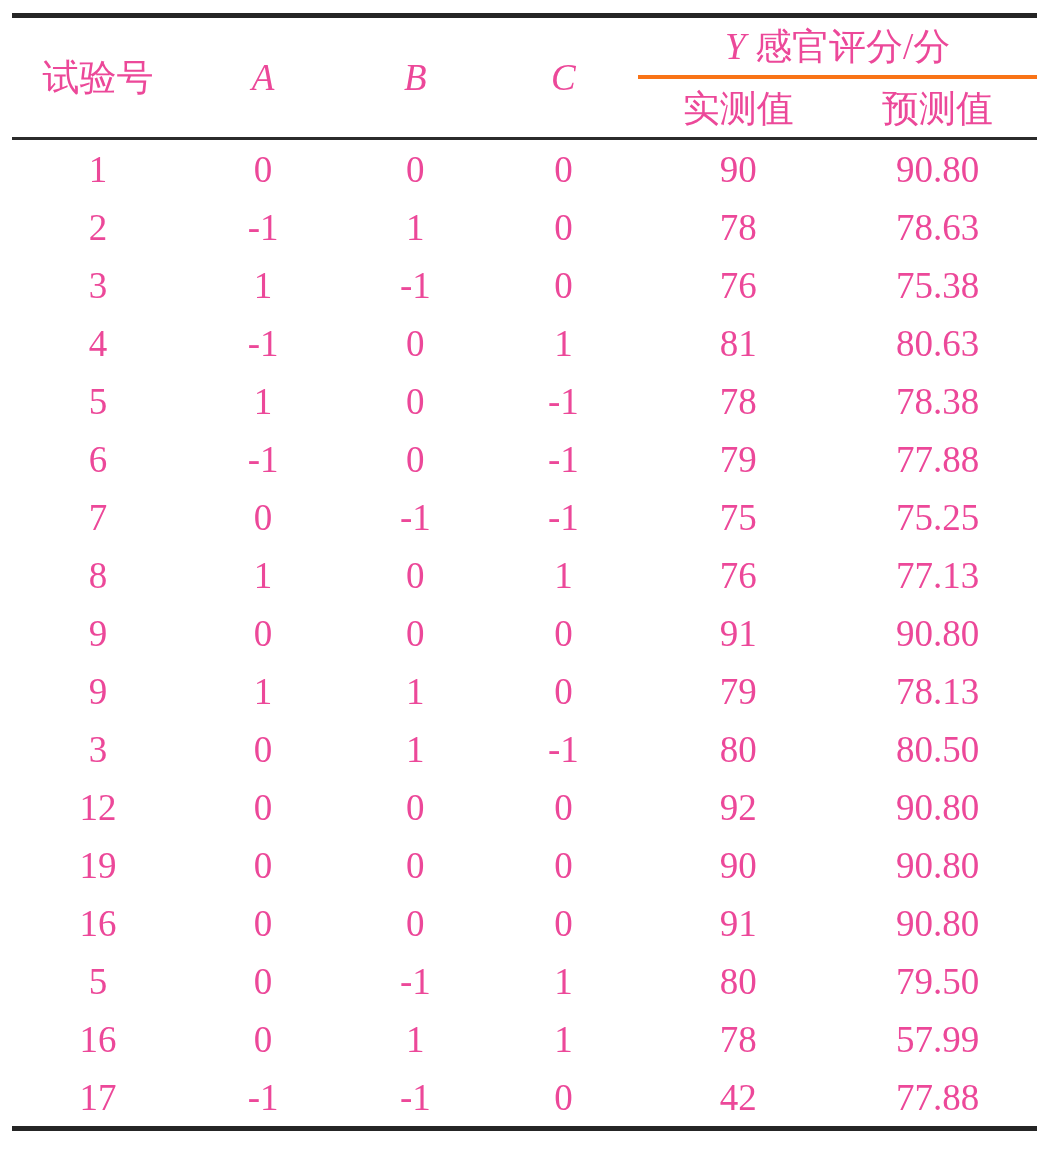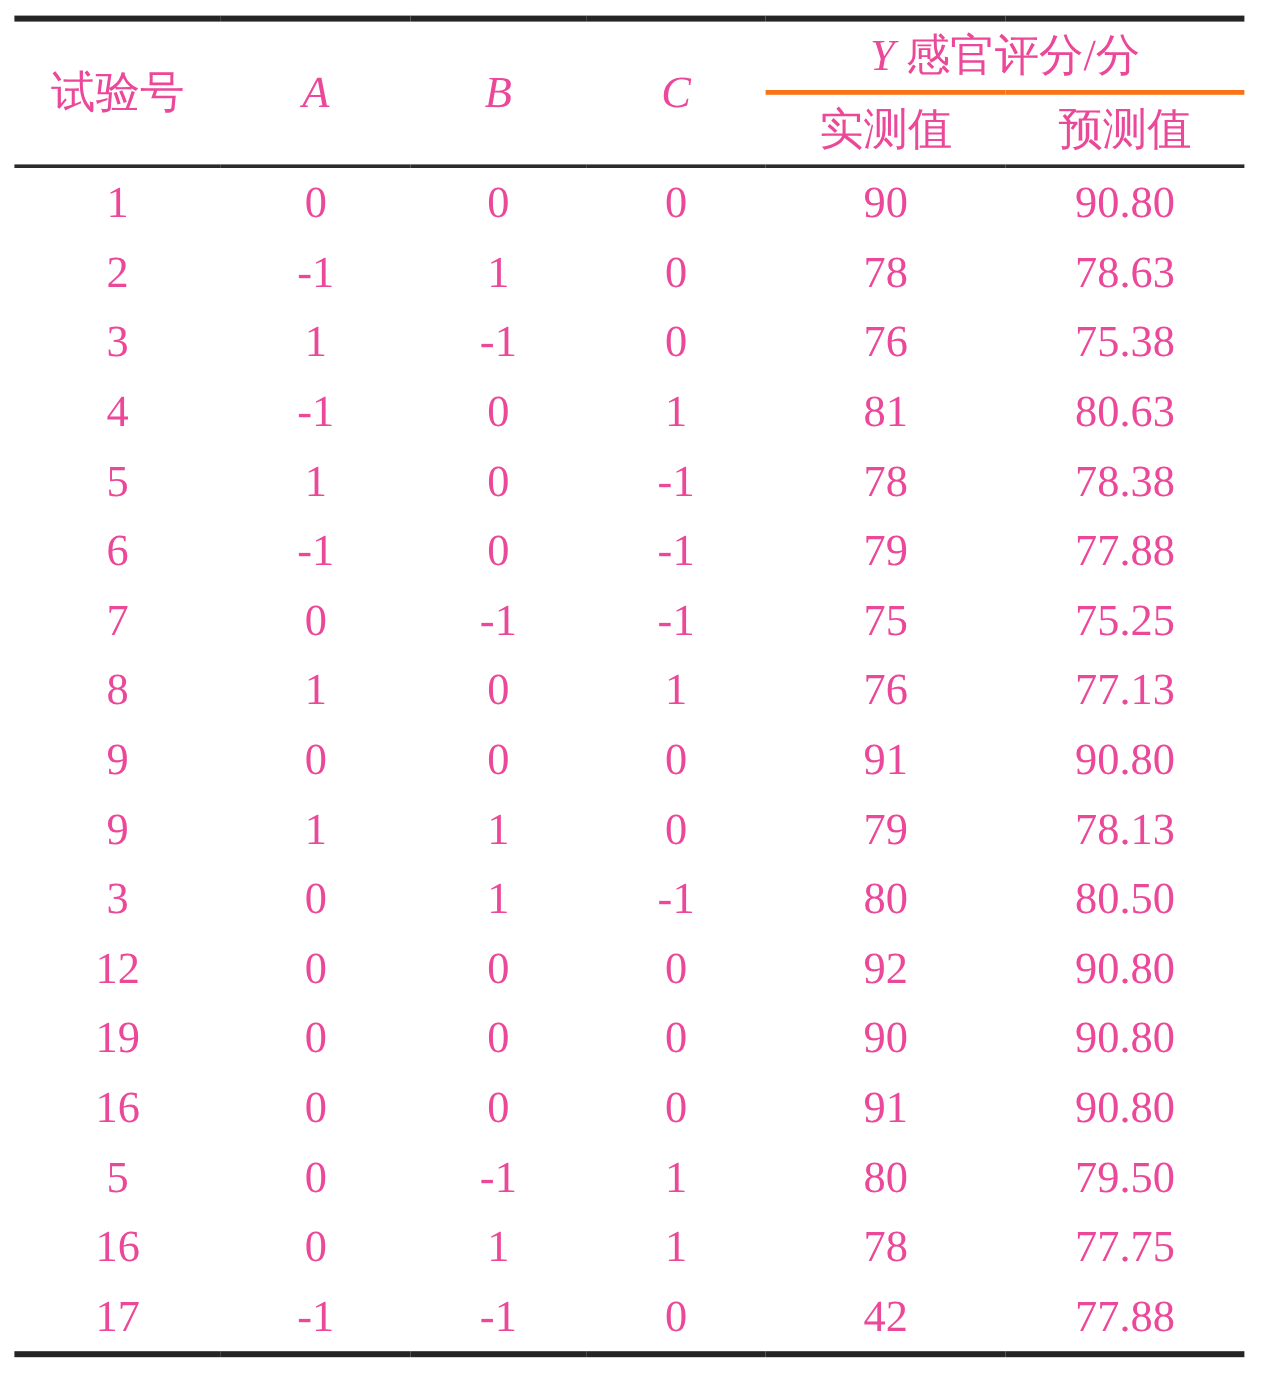--- a/index.html
+++ b/index.html
@@ -197,21 +197,21 @@
     <td>1</td>
     <td>80</td>
     <td>79.50</td>
   </tr>
         <tr>
     <td>16</td>
     <td>0</td>
     <td>1</td>
     <td>1</td>
     <td>78</td>
-    <td>77.75</td>
+    <td>57.99</td>
   </tr>
         <tr>
     <td>17</td>
     <td>-1</td>
     <td>-1</td>
     <td>0</td>
     <td>42</td>
     <td>77.88</td>
   </tr>
       </tbody>

